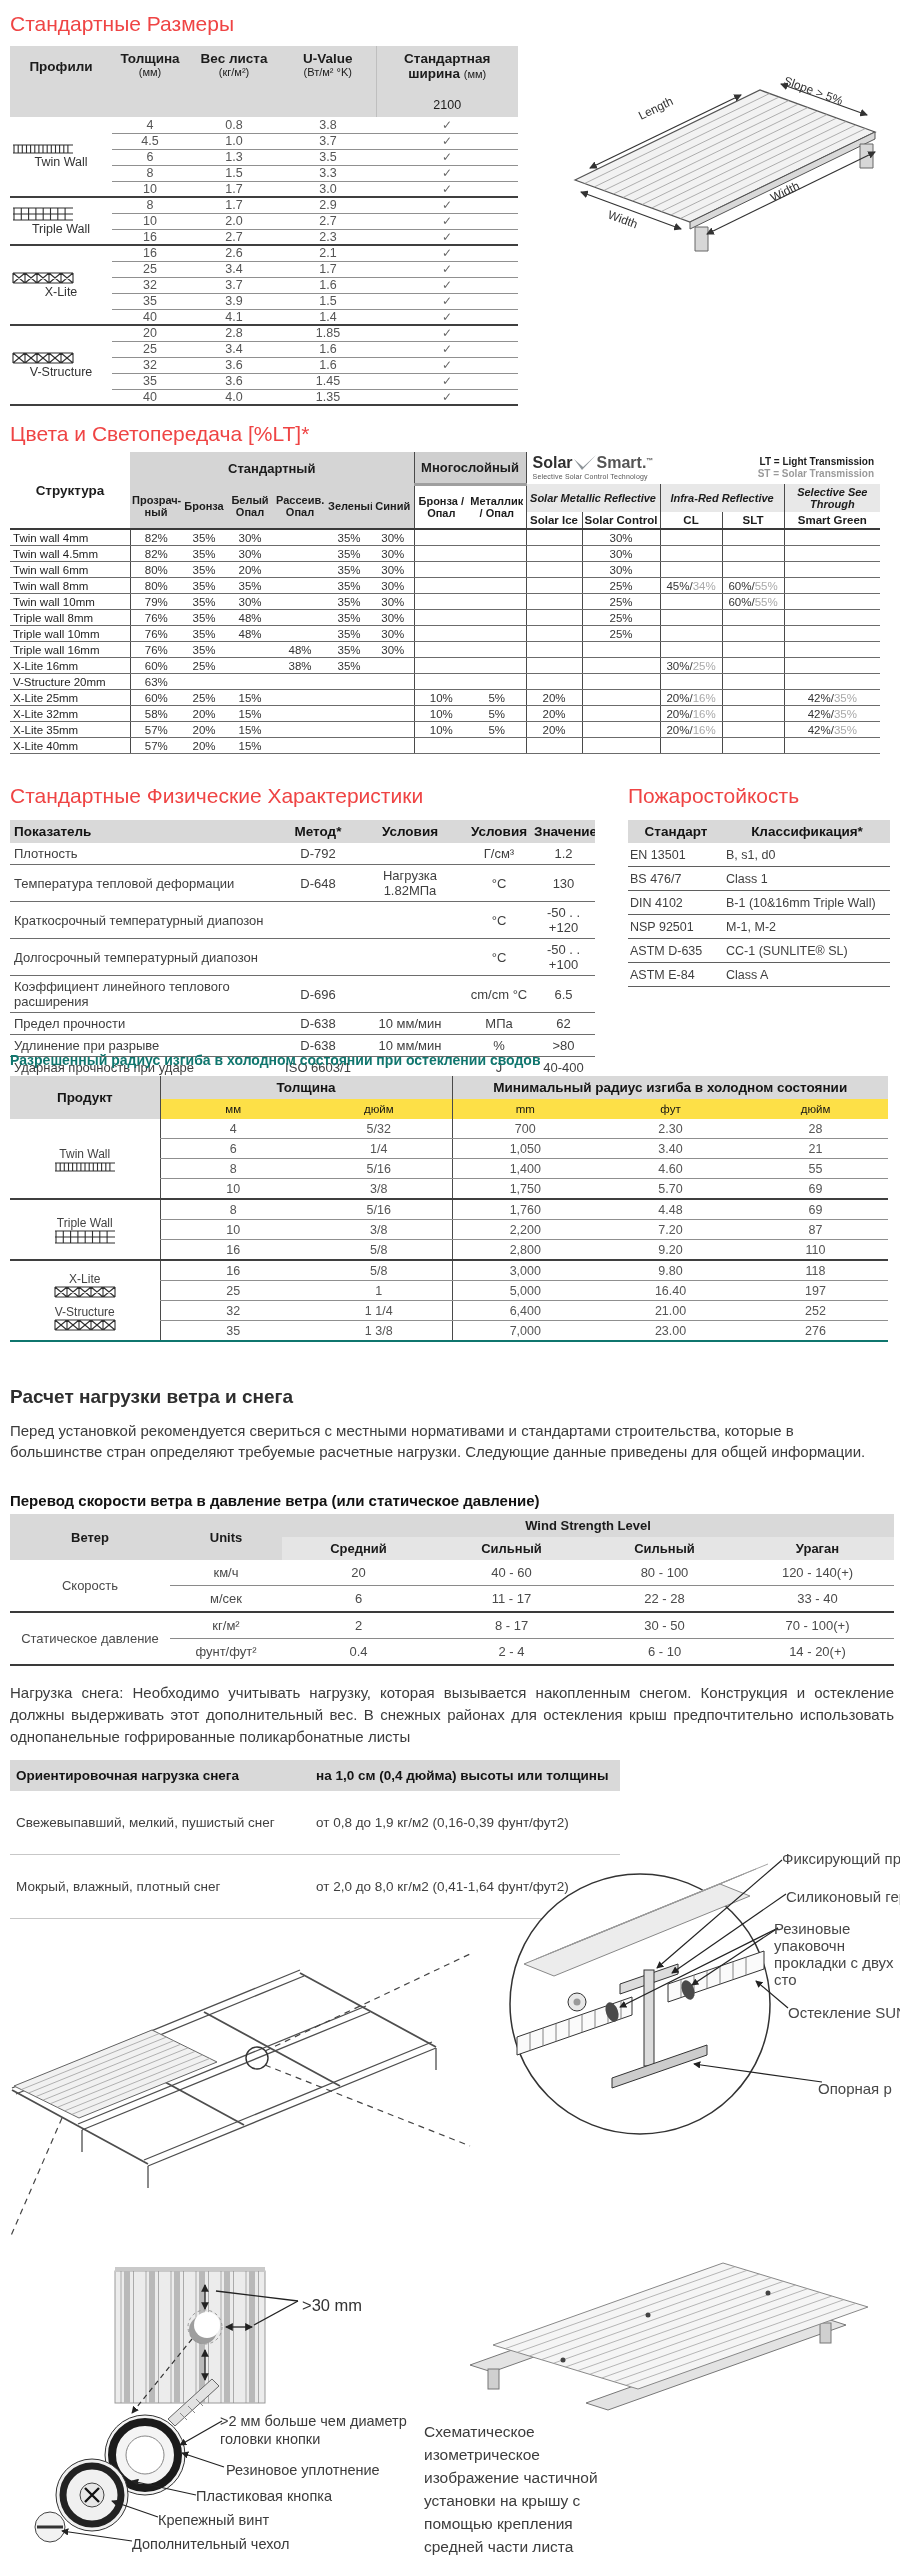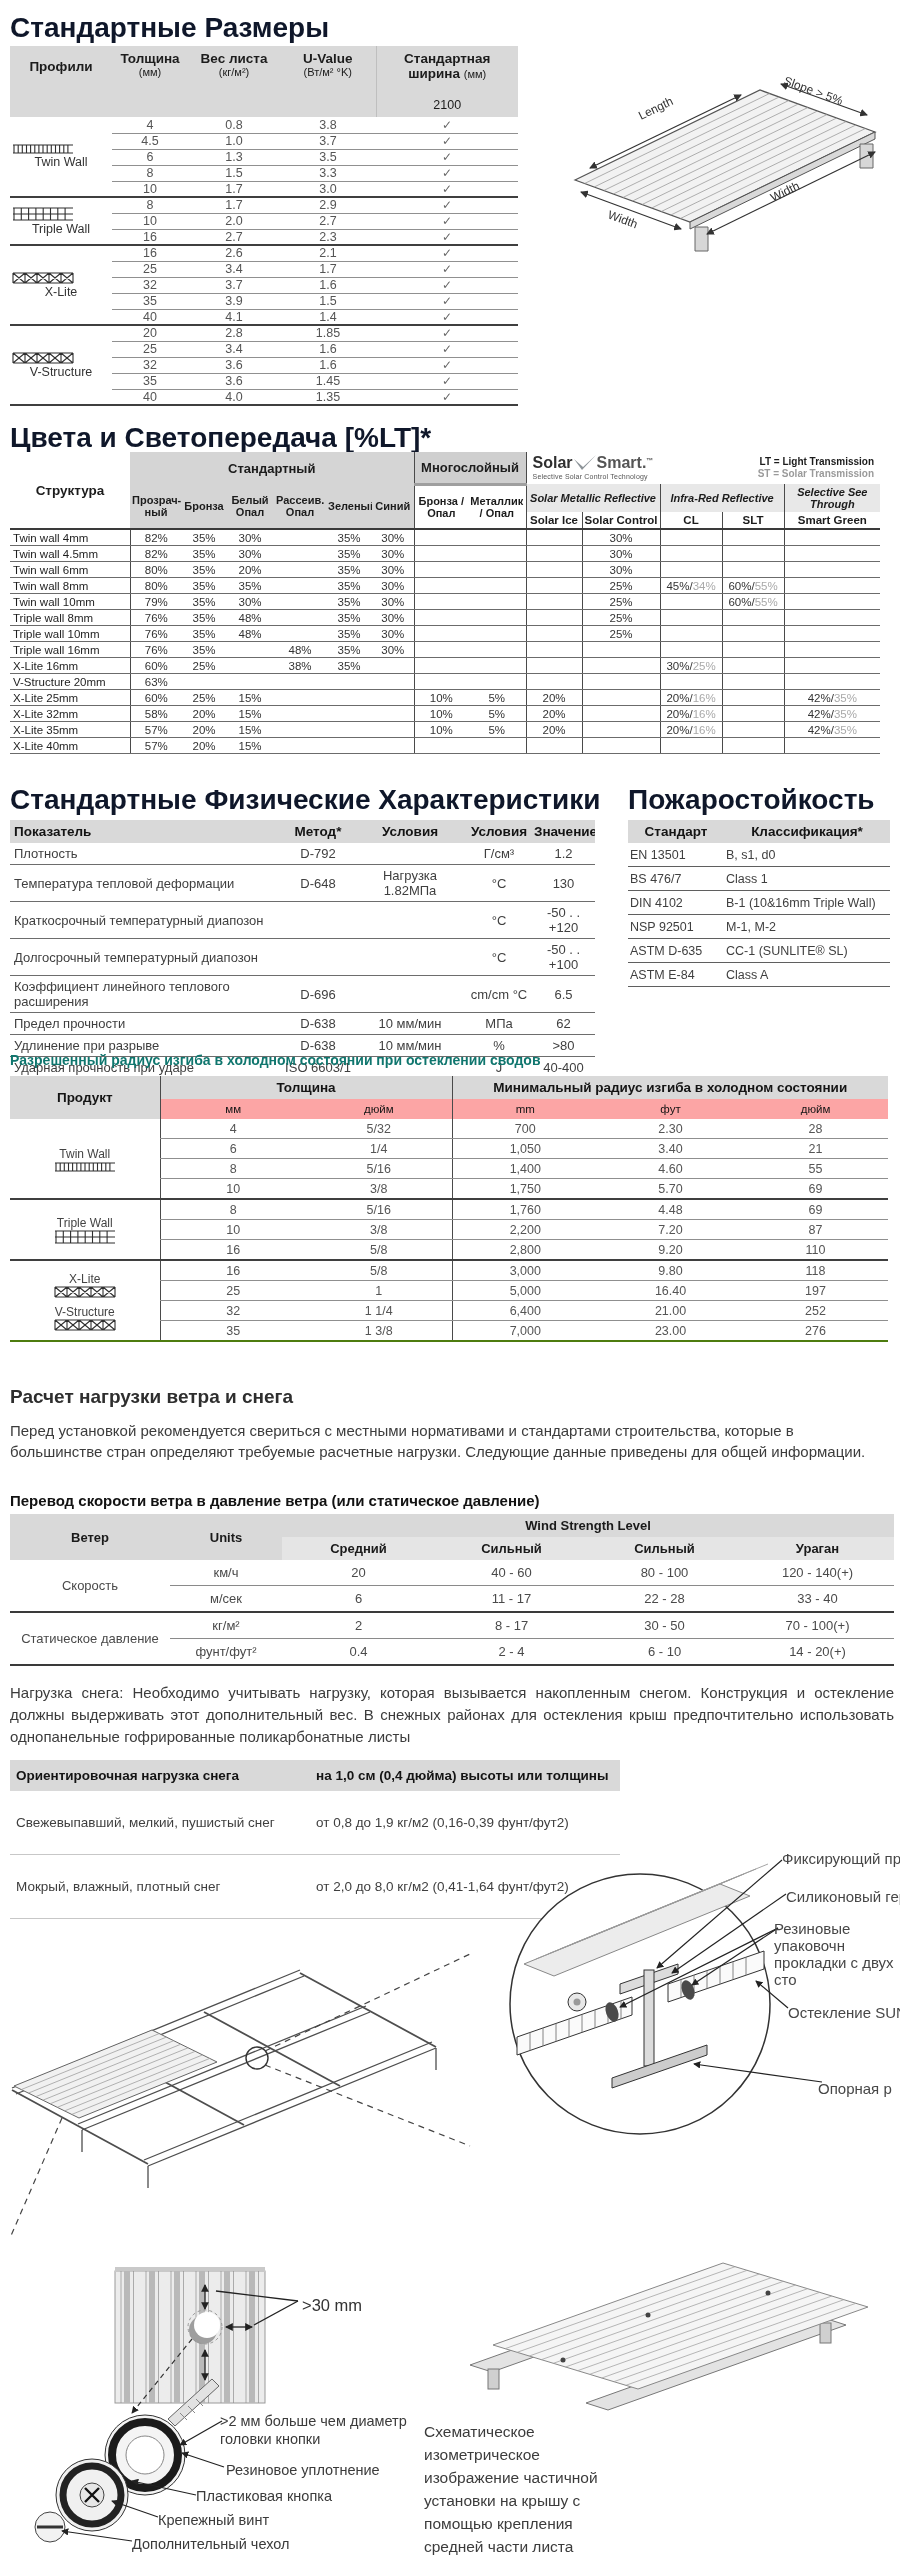--- a/index.html
+++ b/index.html
@@ -1,20 +1,20 @@
 <!DOCTYPE html>
 <html><head>
 <meta charset="utf-8">
 <style>
 *{margin:0;padding:0;box-sizing:border-box}
 body{background:#fff}
 .page{position:relative;width:900px;height:2572px;background:#fff;overflow:hidden;
   font-family:"Liberation Sans","DejaVu Sans",sans-serif;color:#3c3c3c}
 .abs{position:absolute}
-.sec-title{position:absolute;font-size:28px;font-weight:bold;color:#0f172a}
+.sec-title{position:absolute;font-size:21px;font-weight:normal;color:#ef4444}
 table{border-collapse:collapse;table-layout:fixed}
 th,td{overflow:hidden}
 
 
 #sizes-table{position:absolute;left:10px;top:46px;width:508px;font-size:12.5px;color:#555}
 #sizes-table thead th{background:#d9d9d9;color:#1c1c1c;padding:5px 2px;vertical-align:top;font-weight:bold}
 #sizes-table thead th.wcol{border-left:1px solid #bfbfbf}
 #sizes-table .hb{font-size:13.5px;line-height:15px}
 #sizes-table .hu{font-size:11px;font-weight:normal;line-height:13px}
 #sizes-table .hv{font-size:12.5px;font-weight:normal;margin-top:16px}
@@ -59,24 +59,24 @@
 #physical-table th{background:#d9d9d9;font-size:13.5px;color:#141414;padding:4px 2px;text-align:center}
 #physical-table th:first-child{text-align:left;padding-left:4px}
 #physical-table td{border-bottom:1.3px solid #6d6d6d;padding:3px 2px;text-align:center}
 #physical-table td.pl{text-align:left;padding-left:4px}
 #fire-table{position:absolute;left:628px;top:820px;width:262px;font-size:12.5px;color:#3f3f3f}
 #fire-table th{background:#d9d9d9;font-size:13.5px;color:#141414;padding:4px 2px;text-align:center}
 #fire-table td{border-bottom:1.4px solid #5f5f5f;padding:4.5px 2px;text-align:left}
 
 
 #bending-title{position:absolute;left:10px;top:1052px;font-size:14px;font-weight:bold;color:#0f766e}
-#bending-table{position:absolute;left:10px;top:1076px;width:878px;font-size:12.5px;color:#555;border-bottom:2px solid #4d7c0f}
+#bending-table{position:absolute;left:10px;top:1076px;width:878px;font-size:12.5px;color:#555;border-bottom:2px solid #0f766e}
 #bending-table th{color:#141414;padding:4px 2px;text-align:center}
 #bending-table .br1{background:#d9d9d9;font-size:13.5px;font-weight:bold}
-#bending-table .br2{background:#fca5a5;font-size:11.5px;font-weight:normal}
+#bending-table .br2{background:#fde047;font-size:11.5px;font-weight:normal}
 #bending-table td{text-align:center;padding:2.5px 2px}
 #bending-table td.bval{border-bottom:1px solid #8f8f8f}
 #bending-table tr.gtop td{border-top:2px solid #3f3f3f}
 #bending-table td.bprod{border-bottom:none}
 .bpname{font-size:12px;color:#444;margin-top:4px}
 #bending-table .vbd{border-left:1px solid #4a4a4a}
 
 
 #wind-title{position:absolute;left:10px;top:1386px;font-size:19px;font-weight:bold;color:#2e2e2e}
 #wind-intro{position:absolute;left:10px;top:1420px;width:880px;font-size:15px;line-height:21px;color:#3c3c3c}

